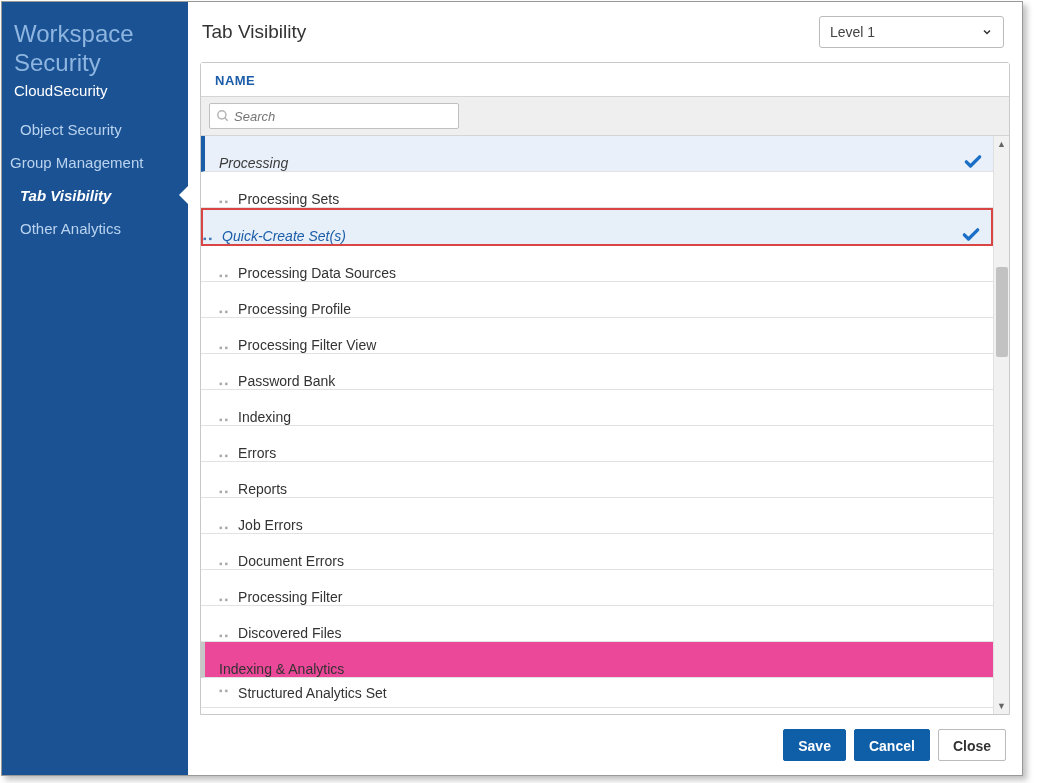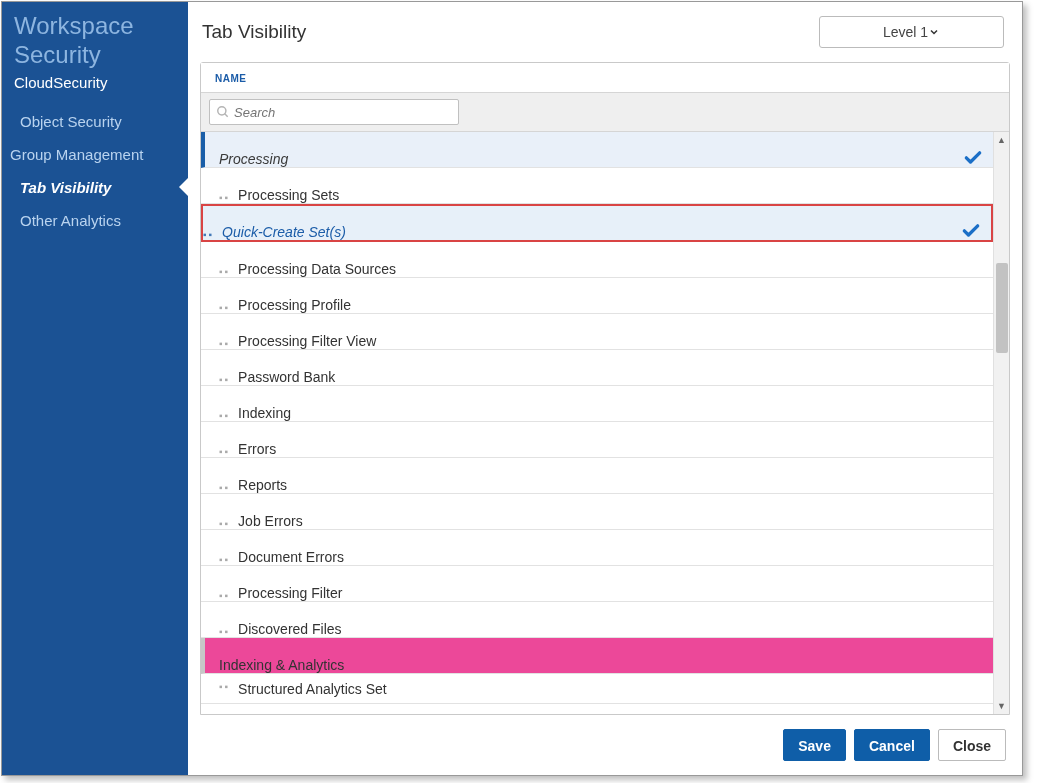--- a/index.html
+++ b/index.html
@@ -18,21 +18,21 @@
       box-shadow: 4px 4px 6px rgba(0,0,0,0.25);
       margin: 1px;
       position: relative;
     }
     .sidebar {
       width: 186px;
       background: #1b5294;
       color: #fff;
       display: flex;
       flex-direction: column;
-      padding-top: 4px;
+      padding-top: 12px;
       flex-shrink: 0;
     }
     .sidebar-title {
       color: #8db5e0;
       font-size: 24px;
       font-weight: 400;
       line-height: 1.2;
       padding: 6px 10px 0 12px;
     }
     .sidebar-subtitle {
@@ -77,21 +77,21 @@
       padding: 14px 18px 14px 14px;
     }
     .page-title {
       font-size: 19px;
       color: #333;
       font-weight: 400;
     }
     .level-select {
       display: flex;
       align-items: center;
-      justify-content: center;
+      justify-content: space-between;
       width: 185px;
       height: 32px;
       border: 1px solid #bbb;
       border-radius: 3px;
       padding: 0 10px;
       font-size: 14px;
       color: #444;
       cursor: pointer;
       background: #fff;
     }
@@ -101,21 +101,21 @@
       border-radius: 3px 3px 0 0;
       flex: 1;
       display: flex;
       flex-direction: column;
       min-height: 0;
     }
     .col-header {
       padding: 10px 14px 8px;
       color: #1b5ca8;
       font-weight: bold;
-      font-size: 10px;
+      font-size: 13px;
       letter-spacing: 0.5px;
       background: #fff;
     }
     .search-bar {
       background: #efefef;
       border-top: 1px solid #d5d5d5;
       border-bottom: 1px solid #d5d5d5;
       padding: 6px 8px;
     }
     .search-input-wrap {

